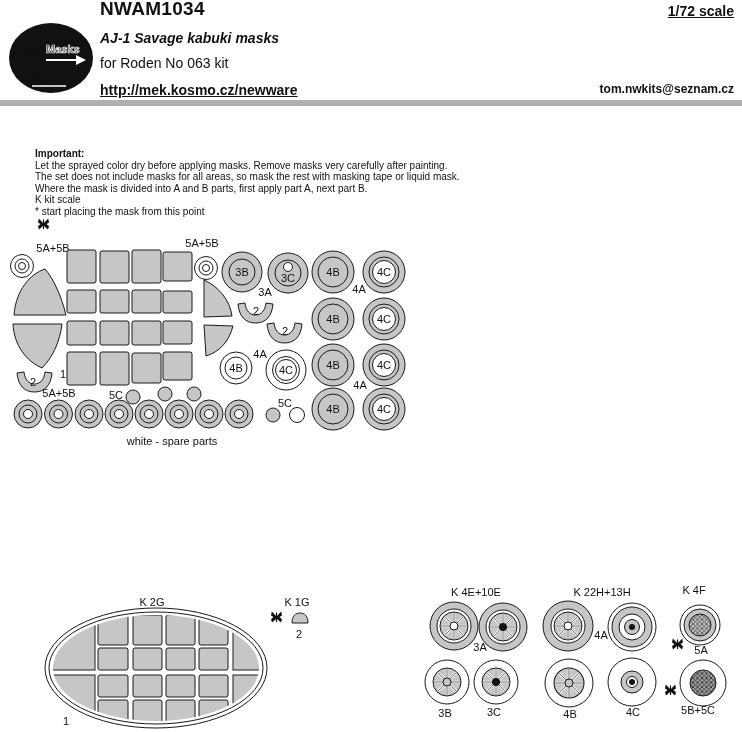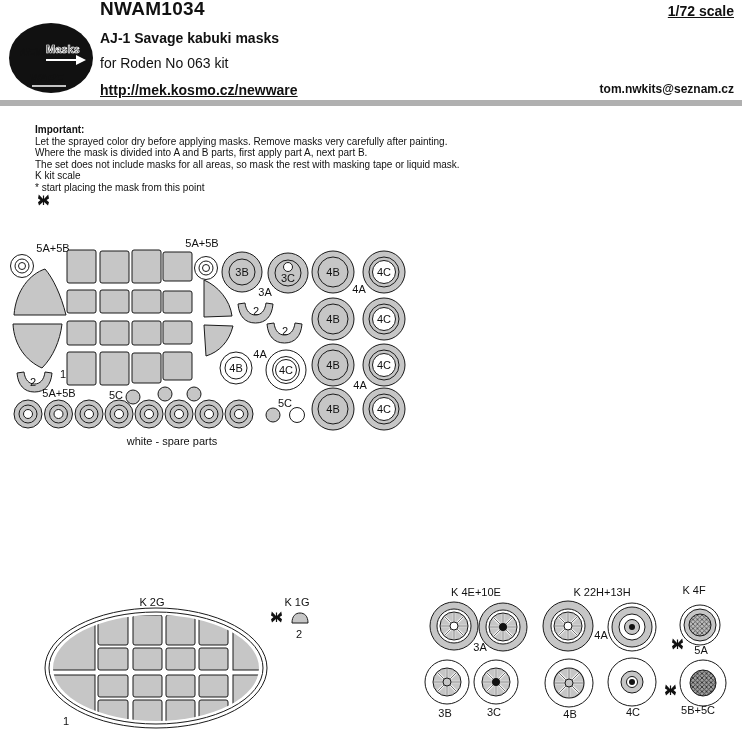--- a/index.html
+++ b/index.html
@@ -3,29 +3,29 @@
 <meta charset="utf-8">
 <style>
   html,body{margin:0;padding:0;}
   body{
     width:742px;height:732px;position:relative;overflow:hidden;
     background:#fff;font-family:"Liberation Sans",sans-serif;color:#111;
   }
   .abs{position:absolute;}
   
   .hdr-code{left:100px;top:-2px;font-size:19px;font-weight:bold;letter-spacing:.3px;}
-  .hdr-line1{left:100px;top:30px;font-size:14px;font-weight:bold;}
+  .hdr-line1{left:100px;top:30px;font-size:14px;font-weight:bold;font-style:italic;}
   .hdr-line2{left:100px;top:55px;font-size:14px;font-weight:normal;}
   .hdr-url{left:100px;top:82px;font-size:14px;font-weight:bold;text-decoration:underline;}
   .hdr-scale{right:8px;top:3px;font-size:14px;font-weight:bold;text-decoration:underline;}
   .hdr-email{right:8px;top:82px;font-size:12px;font-weight:bold;}
   .divider{left:0;top:100px;width:742px;height:6px;background:#b0b0b0;}
   
   .instructions{left:35px;top:124px;width:560px;font-size:10px;line-height:11.6px;}
-  .instructions .head{font-weight:bold;}
+  .instructions .head{font-weight:bold;margin-top:24px;}
   .instructions .moth-inline{vertical-align:-2px;margin-left:3px;}
   svg text{font-family:"Liberation Sans",sans-serif;font-size:11px;fill:#111;}
 </style>
 </head>
 <body>
 
 <div>
   <svg class="abs" style="left:6px;top:20px" width="92" height="78" viewBox="0 0 92 78">
     <ellipse cx="45" cy="38" rx="42" ry="35" fill="#111"></ellipse>
     <text x="14" y="36" font-size="15" font-style="italic" font-weight="bold" fill="#fff">NEW</text>
@@ -41,22 +41,22 @@
   <div class="abs hdr-line2">for Roden No 063 kit</div>
   <div class="abs hdr-url">http://mek.kosmo.cz/newware</div>
   <div class="abs hdr-scale">1/72 scale</div>
   <div class="abs hdr-email">tom.nwkits@seznam.cz</div>
   <div class="abs divider"></div>
 </div>
 
 <div class="abs instructions">
   <div class="head">Important:</div>
   <div>Let the sprayed color dry before applying masks. Remove masks very carefully after painting.</div>
+  <div>The set does not include masks for all areas, so mask the rest with masking tape or liquid mask.</div>
   <div>Where the mask is divided into A and B parts, first apply part A, next part B.</div>
-  <div>The set does not include masks for all areas, so mask the rest with masking tape or liquid mask.</div>
   <div>K kit scale</div>
   <div>* start placing the mask from this point</div>
   <div>
     <svg class="moth-inline" width="12" height="13" viewBox="0 0 12 13">
         <use href="#moth"></use>
       </svg>
   </div>
 </div>
 
 <svg class="abs" style="left:0;top:236px" width="742" height="216" viewBox="0 0 742 216">

